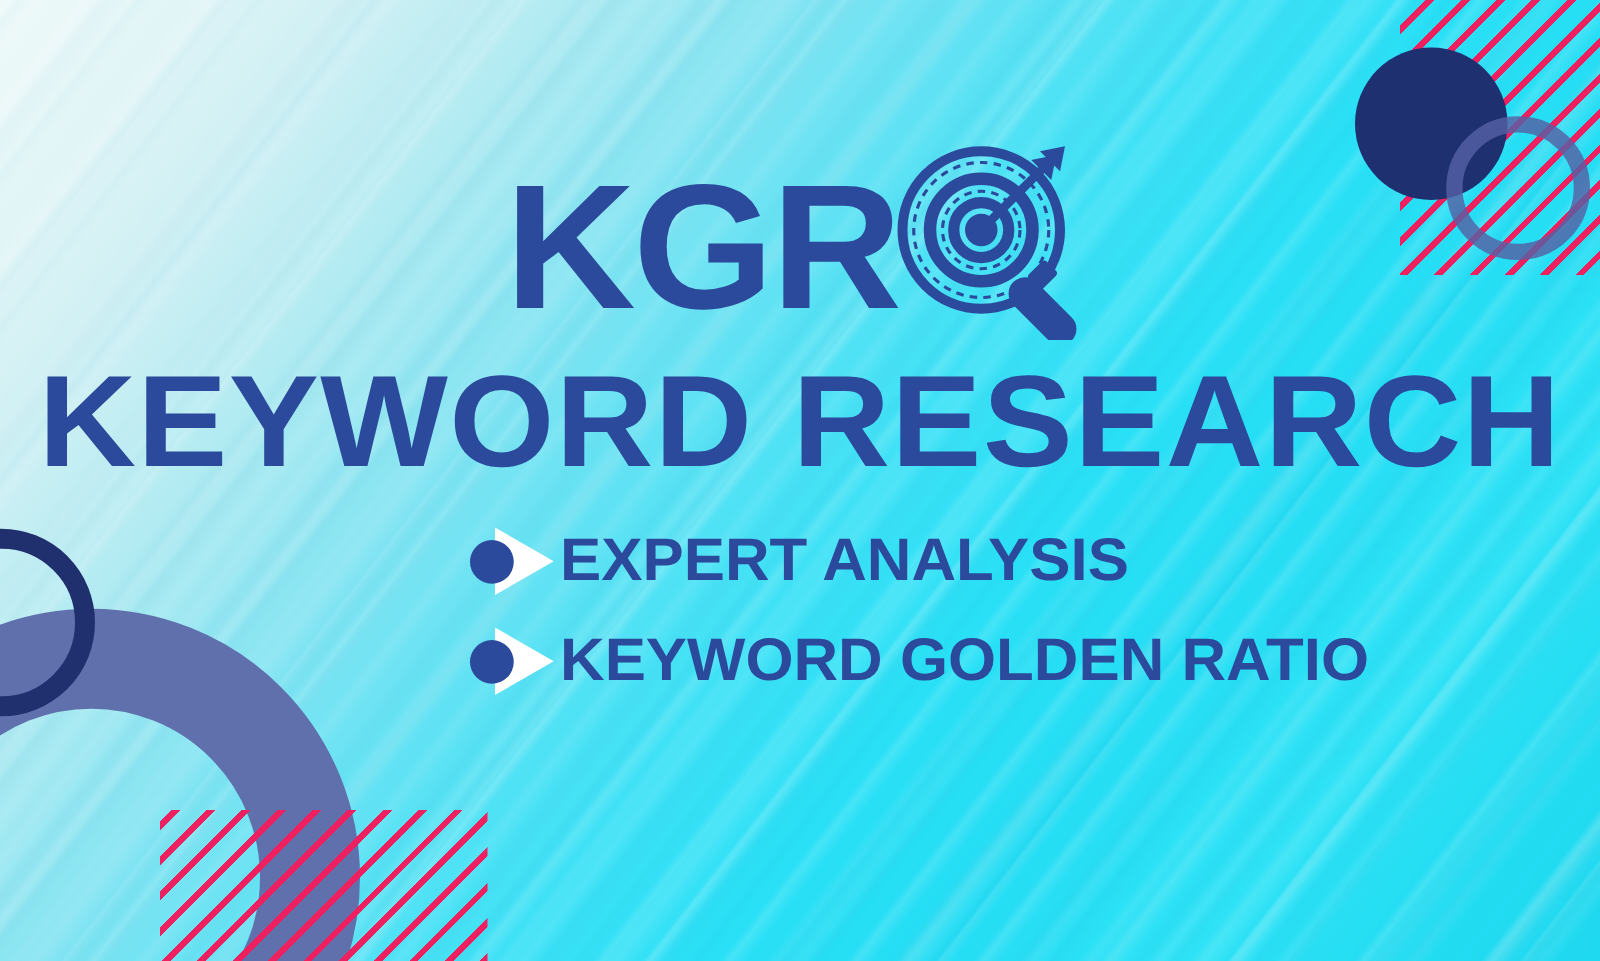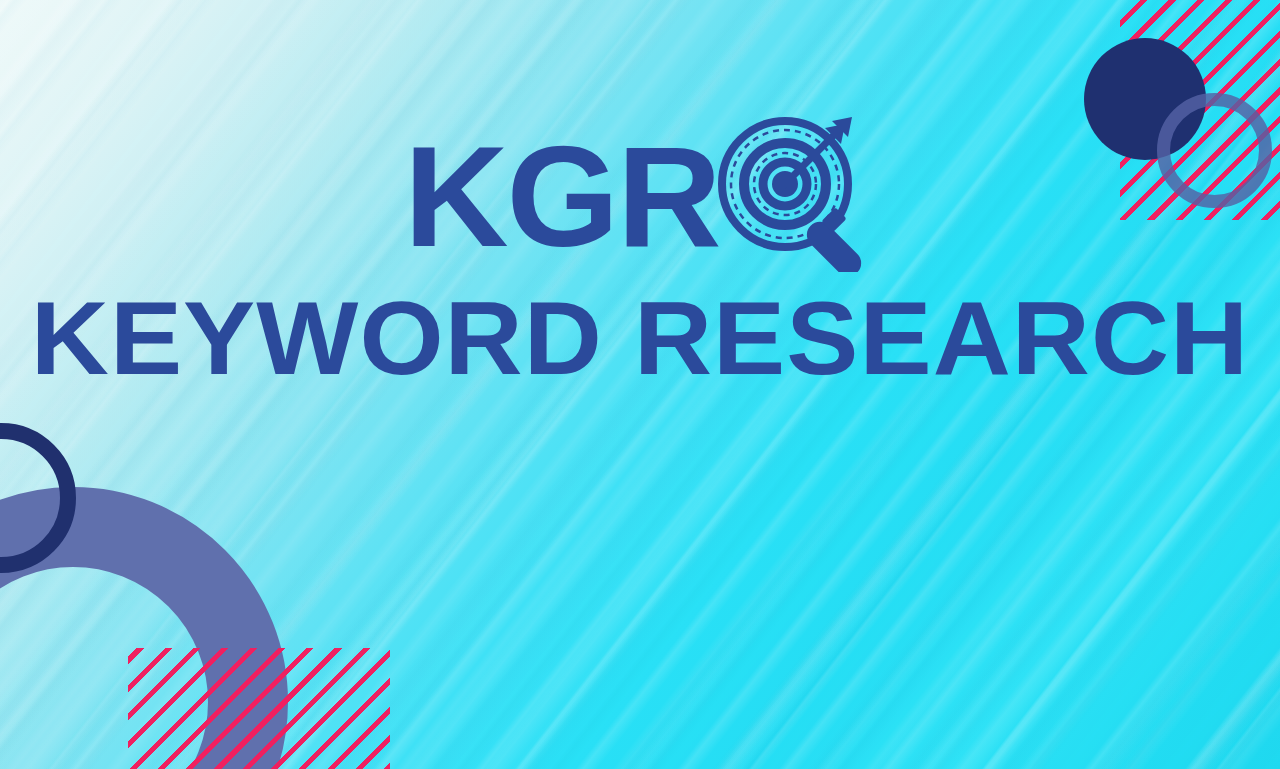--- a/index.html
+++ b/index.html
@@ -254,18 +254,32 @@
           <rect x="108" y="104" width="26" height="66" rx="13" transform="rotate(-45 121 137)" fill="#2b4a9b"></rect>
           <rect x="111" y="100" width="20" height="16" rx="3" transform="rotate(-45 121 108)" fill="#2b4a9b"></rect>
         </svg>
       </span>
     </div>
 
     <div class="headline">KEYWORD RESEARCH</div>
 
     <div class="bullets">
 
-
-
+      <div class="bullet-row">
+        <span class="bullet-marker">
+          <span class="bullet-tri"></span>
+            <span class="bullet-dot"></span>
+        </span>
+        <span class="bullet-label">EXPERT ANALYSIS</span>
+      </div>
+
+
+      <div class="bullet-row">
+        <span class="bullet-marker">
+          <span class="bullet-tri"></span>
+            <span class="bullet-dot"></span>
+        </span>
+        <span class="bullet-label">KEYWORD GOLDEN RATIO</span>
+      </div>
 
     </div>
   </div>
 </div>
 
 </body></html>

